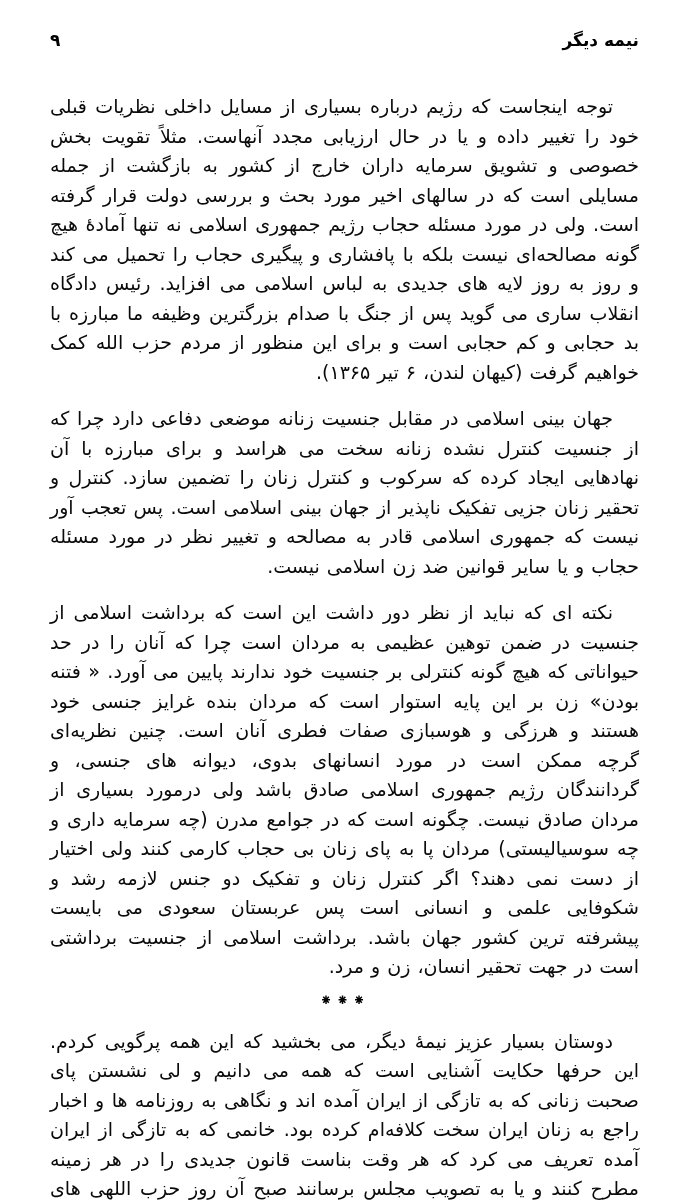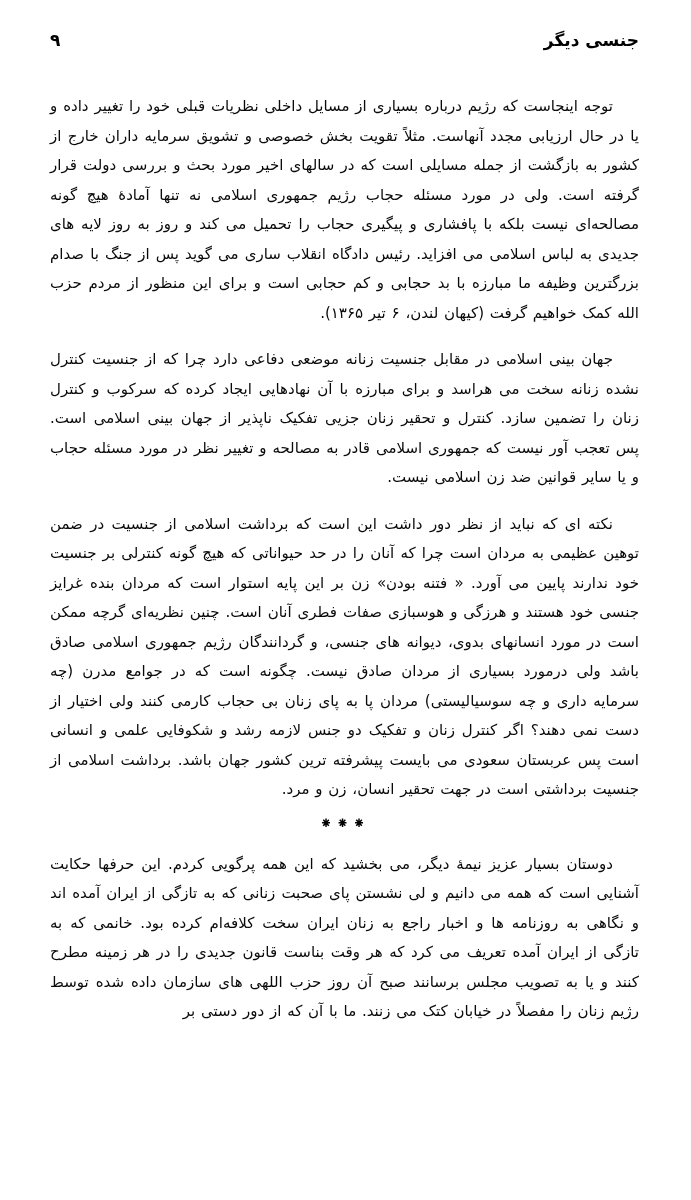--- a/index.html
+++ b/index.html
@@ -45,21 +45,21 @@
     color: #000;
   }
   
   .body {
     direction: rtl;
     text-align: justify;
     text-justify: inter-word;
   }
   p.para {
     margin: 17px 0 2px 0;
-    font-size: 15px;
+    font-size: 19px;
     line-height: 29.5px;
     text-align: justify;
     text-indent: 26px;
     word-spacing: 1px;
   }
   p.para.gap-before {
     margin-top: 17px;
   }
   
   p.para:last-line {
@@ -80,21 +80,21 @@
     display: inline-block;
     transform: translateY(-2px);
   }
 </style>
 </head>
 <body>
 
 <div class="page">
 
   <div class="header">
-    <div class="header-title">جنسی دیگر</div>
+    <div class="header-title">نیمه دیگر</div>
     <div class="header-folio">۹</div>
   </div>
 
   <div class="body">
 
     <p class="para">توجه اینجاست که رژیم درباره بسیاری از مسایل داخلی نظریات قبلی خود را تغییر داده و یا در حال ارزیابی مجدد آنهاست. مثلاً تقویت بخش خصوصی و تشویق سرمایه داران خارج از کشور به بازگشت از جمله مسایلی است که در سالهای اخیر مورد بحث و بررسی دولت قرار گرفته است. ولی در مورد مسئله حجاب رژیم جمهوری اسلامی نه تنها آمادهٔ هیچ گونه مصالحه‌ای نیست بلکه با پافشاری و پیگیری حجاب را تحمیل می کند و روز به روز لایه های جدیدی به لباس اسلامی می افزاید. رئیس دادگاه انقلاب ساری می گوید پس از جنگ با صدام بزرگترین وظیفه ما مبارزه با بد حجابی و کم حجابی است و برای این منظور از مردم حزب الله کمک خواهیم گرفت (کیهان لندن، ۶ تیر ۱۳۶۵).</p>
 
     <p class="para">جهان بینی اسلامی در مقابل جنسیت زنانه موضعی دفاعی دارد چرا که از جنسیت کنترل نشده زنانه سخت می هراسد و برای مبارزه با آن نهادهایی ایجاد کرده که سرکوب و کنترل زنان را تضمین سازد. کنترل و تحقیر زنان جزیی تفکیک ناپذیر از جهان بینی اسلامی است. پس تعجب آور نیست که جمهوری اسلامی قادر به مصالحه و تغییر نظر در مورد مسئله حجاب و یا سایر قوانین ضد زن اسلامی نیست.</p>
 
     <p class="para gap-before">نکته ای که نباید از نظر دور داشت این است که برداشت اسلامی از جنسیت در ضمن توهین عظیمی به مردان است چرا که آنان را در حد حیواناتی که هیچ گونه کنترلی بر جنسیت خود ندارند پایین می آورد. « فتنه بودن» زن بر این پایه استوار است که مردان بنده غرایز جنسی خود هستند و هرزگی و هوسبازی صفات فطری آنان است. چنین نظریه‌ای گرچه ممکن است در مورد انسانهای بدوی، دیوانه های جنسی، و گردانندگان رژیم جمهوری اسلامی صادق باشد ولی درمورد بسیاری از مردان صادق نیست. چگونه است که در جوامع مدرن (چه سرمایه داری و چه سوسیالیستی) مردان پا به پای زنان بی حجاب کارمی کنند ولی اختیار از دست نمی دهند؟ اگر کنترل زنان و تفکیک دو جنس لازمه رشد و شکوفایی علمی و انسانی است پس عربستان سعودی می بایست پیشرفته ترین کشور جهان باشد. برداشت اسلامی از جنسیت برداشتی است در جهت تحقیر انسان، زن و مرد.</p>

